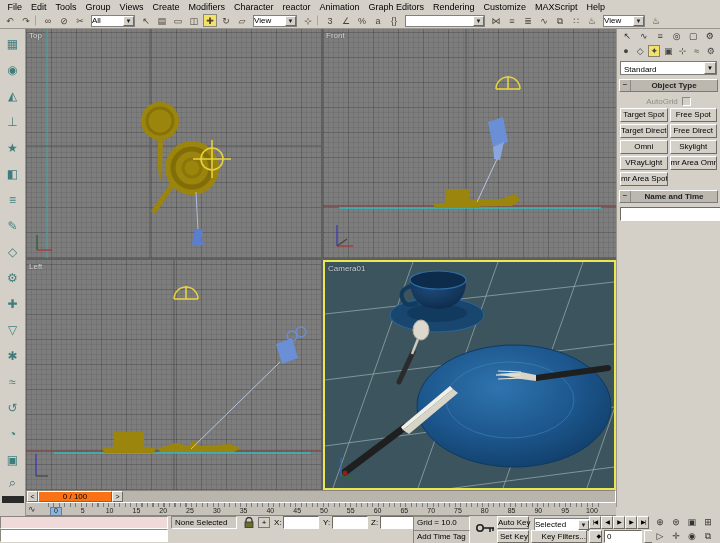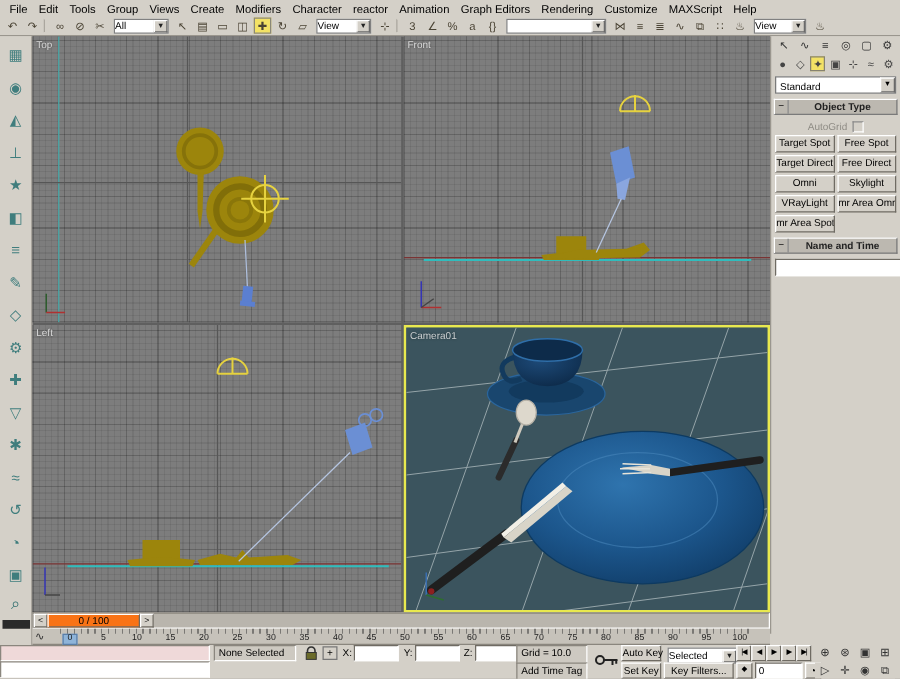--- a/index.html
+++ b/index.html
@@ -104,21 +104,21 @@
   .sel-box { position:absolute; left:171px; top:0; width:66px; height:13px; background:#cdc9c1;
     border:1px solid; border-color:#8a867e #fff #fff #8a867e; font-size:8px; padding:1px 0 0 3px; }
   .mini-icon { position:absolute; top:1px; width:12px; height:11px; text-align:center; }
   .coord-label { position:absolute; top:2px; font-size:8px; }
   .coord-field { position:absolute; top:0; width:36px; height:13px; background:#fff;
     border:1px solid; border-color:#6f6b63 #fff #fff #6f6b63; font-size:8px; padding:1px 2px; font-family:"Liberation Sans",sans-serif; }
   .flat-box { position:absolute; left:413px; width:57px; height:13px; border:1px solid;
     border-color:#8a867e #fff #fff #8a867e; font-size:8px; padding:1px 0 16px 3px; background:#cdc9c1; white-space:nowrap; }
   .key-icon-box { position:absolute; left:474px; top:2px; width:22px; height:22px; }
   .small-btn { position:absolute; height:13px; background:#d4d0c8; border:1px solid;
-    border-color:#fff #6f6b63 #6f6b63 #fff; font-size:8px; text-align:center; line-height:11px; white-space:nowrap; }
+    border-color:#fff #6f6b63 #6f6b63 #fff; font-size:8px; text-align:right; line-height:11px; white-space:nowrap; }
   .sel-dd { position:absolute; left:531px; top:0; width:56px; height:13px; }
   .playrow { position:absolute; left:589px; top:0; display:flex; }
   .play-btn { width:12px; height:13px; background:#d4d0c8; border:1px solid; border-color:#fff #6f6b63 #6f6b63 #fff;
     font-size:6px; text-align:center; line-height:11px; padding:0; letter-spacing:-1px; }
   .navrow { position:absolute; left:652px; display:flex; }
   .nav-btn { width:16px; height:13px; background:#d4d0c8; font-size:9px; text-align:center; line-height:12px; color:#333; }
   .frame-field { position:absolute; left:604px; top:14px; width:38px; height:13px; background:#fff;
     border:1px solid; border-color:#6f6b63 #fff #fff #6f6b63; font-size:8px; padding:1px 2px; }
 </style>
 </head>

